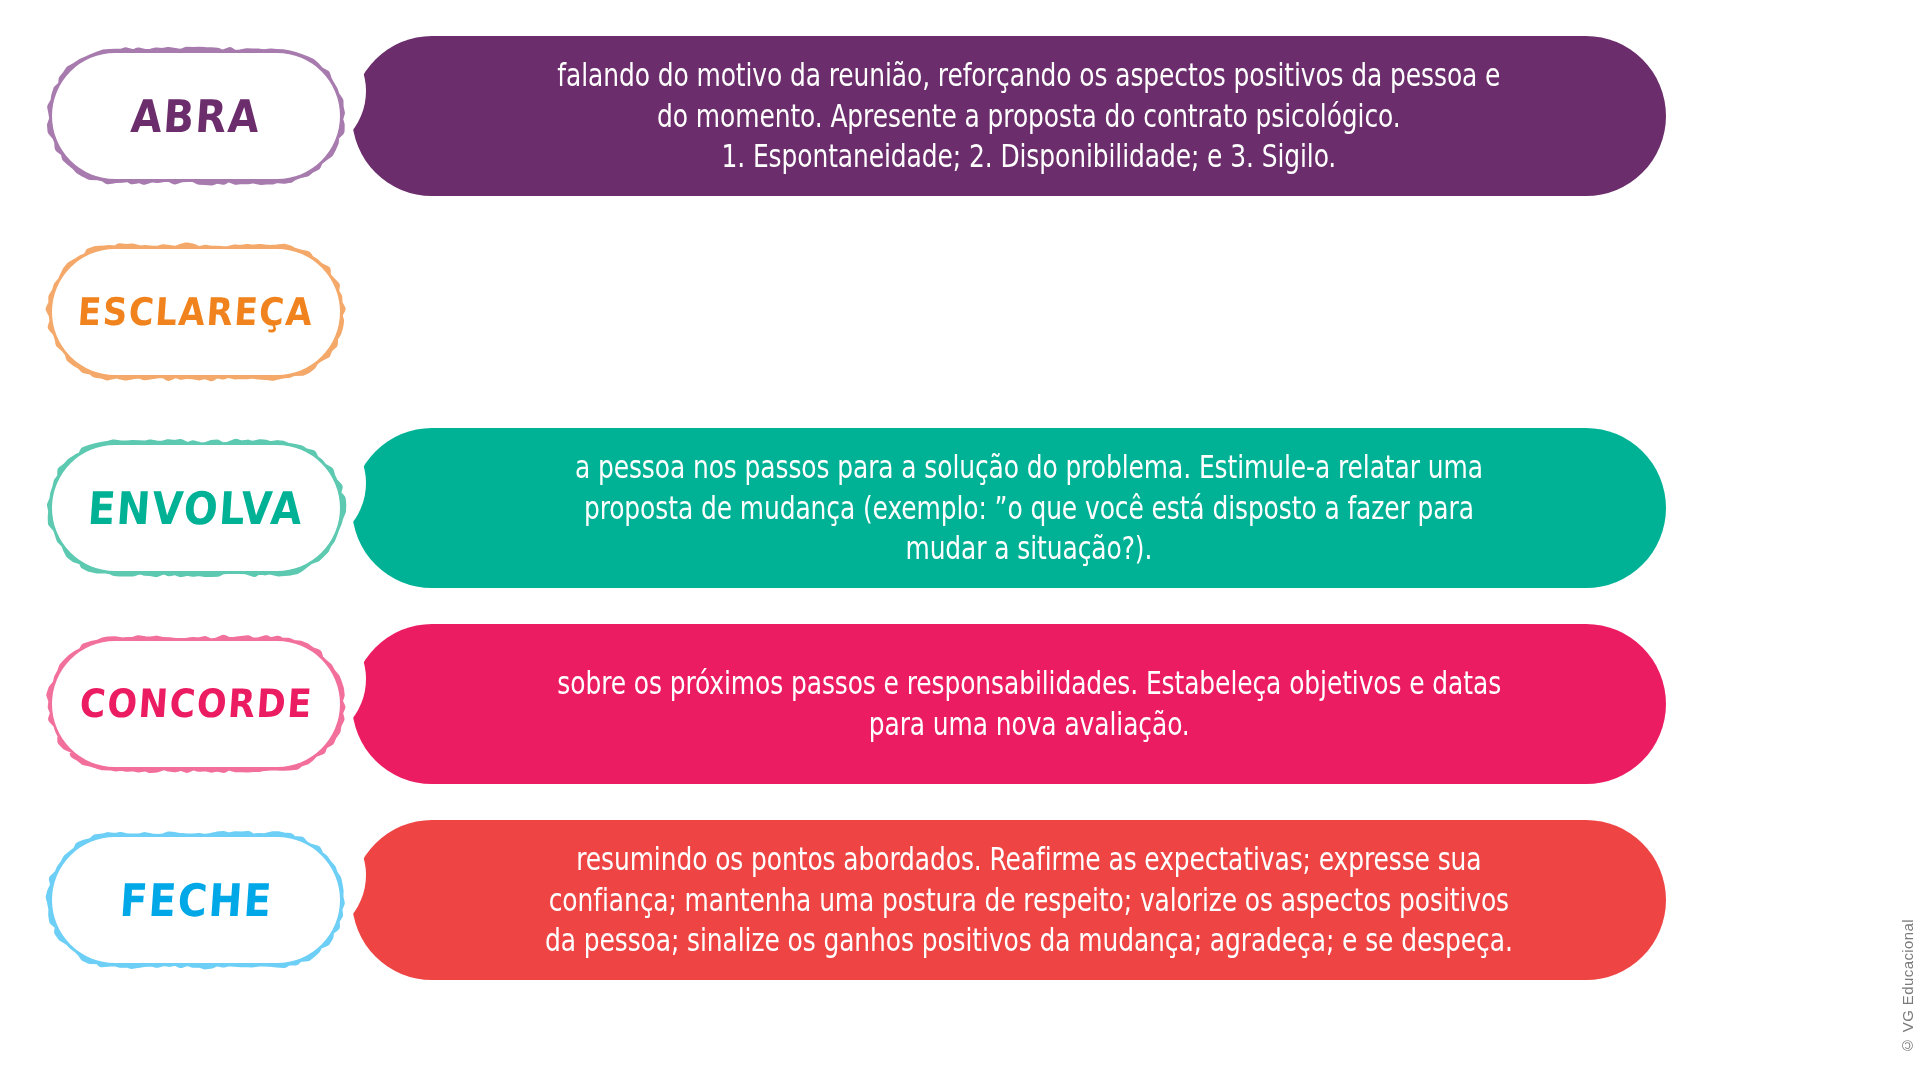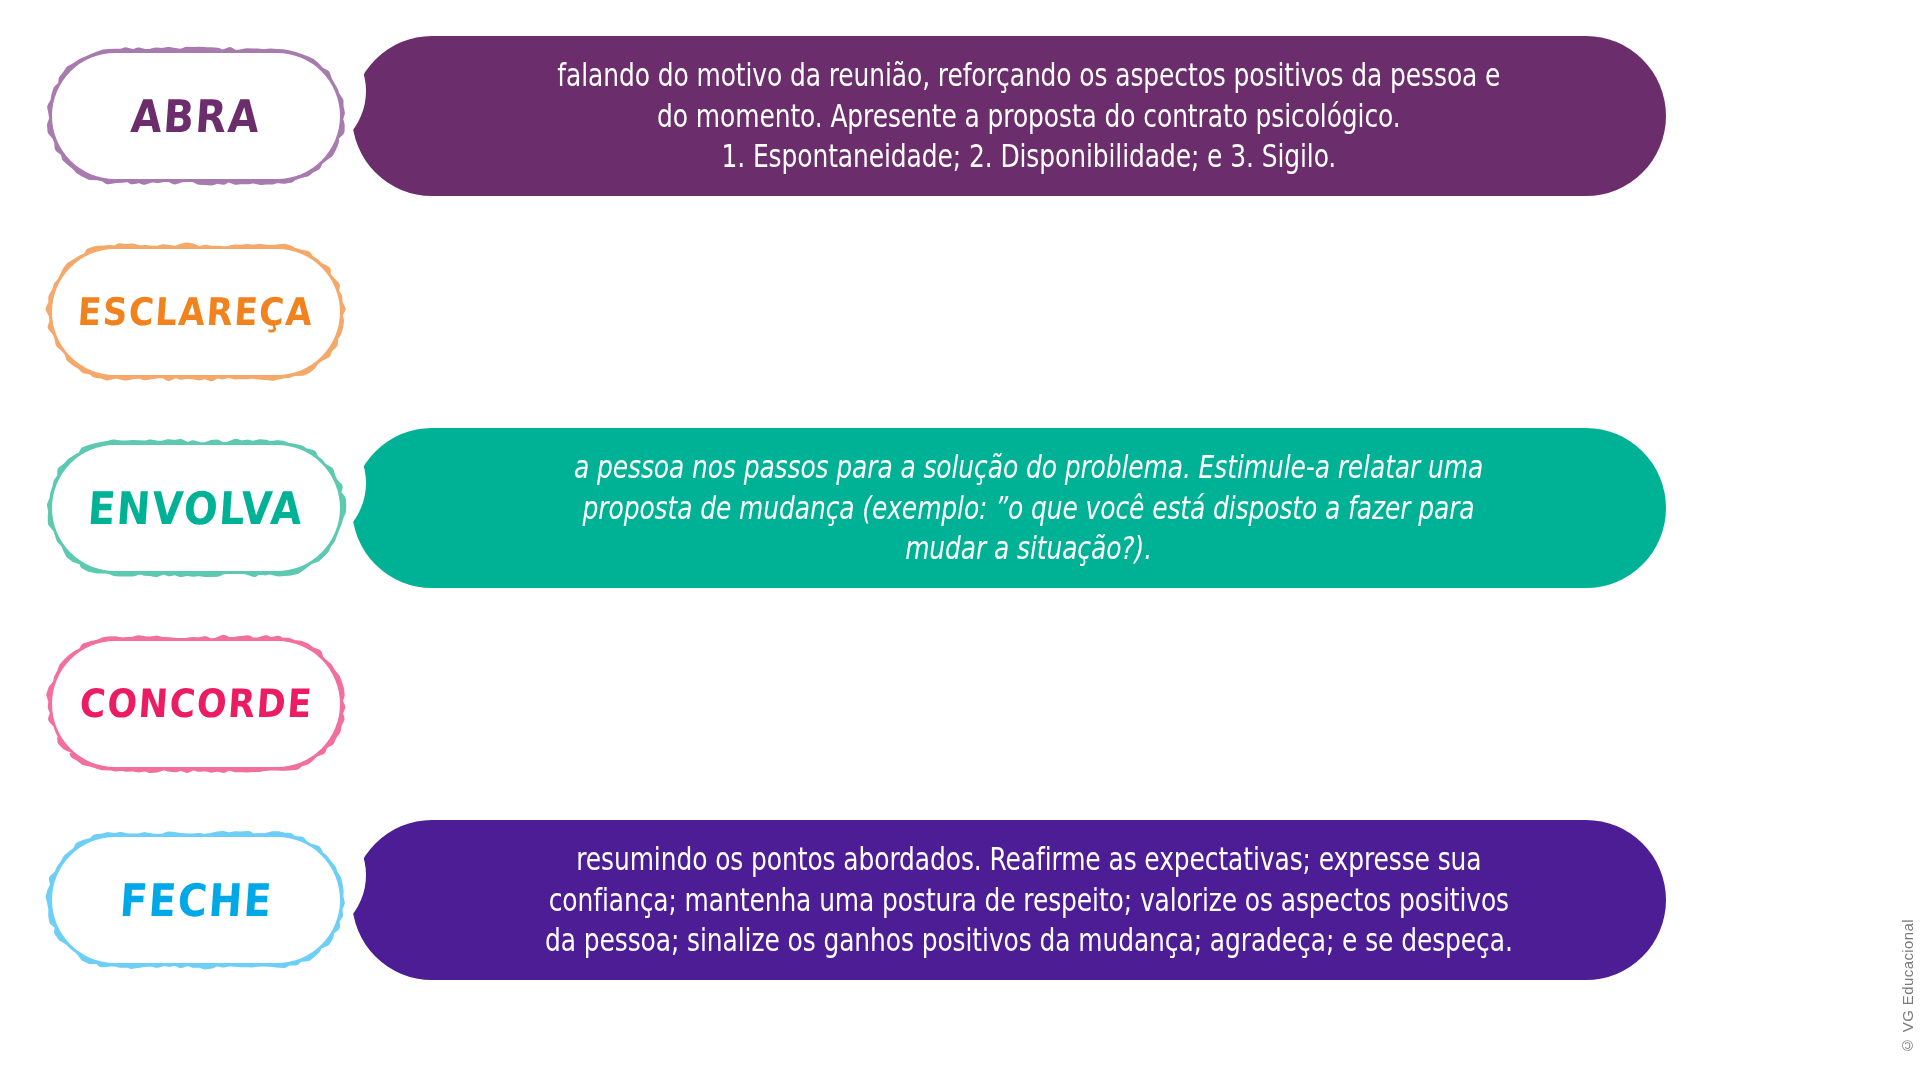--- a/index.html
+++ b/index.html
@@ -139,54 +139,58 @@
             <path d="M64.2,0.9 L67.4,-1.3 L74.3,-0.6 L79.9,-1.1 L87.8,0.9 L93.3,0.4 L99.9,1.2 L105.8,1.3 L110.9,-0.2 L117.2,0.5 L123.5,1.4 L128.9,-0.6 L134.7,-2.1 L140.9,-0.8 L146.9,1.9 L152.9,0.3 L158.7,1.3 L164.6,1.2 L170.3,1.6 L176.1,1.7 L183.0,-0.1 L188.6,0.5 L195.4,-0.6 L200.8,0.2 L207.6,-0.6 L212.9,0.0 L218.4,0.4 L225.0,-0.0 L232.4,-0.7 L237.4,0.8 L241.7,3.2 L247.9,4.8 L255.0,6.4 L257.9,10.5 L263.0,13.8 L267.2,17.8 L274.3,21.2 L274.4,27.0 L278.5,31.7 L283.4,36.6 L282.7,42.6 L285.8,48.2 L286.0,54.1 L289.1,60.0 L286.0,65.9 L287.6,72.0 L286.7,77.9 L284.9,83.6 L281.6,89.0 L281.4,94.9 L276.2,99.5 L274.2,104.8 L267.5,108.2 L262.4,111.9 L259.8,116.3 L255.4,119.8 L249.9,122.3 L241.3,122.6 L236.4,124.5 L230.2,125.1 L225.3,126.2 L220.5,127.3 L213.4,126.4 L207.1,126.1 L200.2,125.1 L194.8,125.8 L188.7,125.5 L182.9,125.9 L176.1,124.3 L171.0,126.0 L164.6,124.7 L159.4,127.7 L152.9,125.4 L147.1,126.9 L141.0,125.8 L135.1,125.4 L129.0,126.3 L123.6,124.2 L116.4,127.5 L111.8,124.5 L105.8,124.8 L99.2,125.7 L92.4,126.7 L87.9,125.0 L81.6,125.5 L73.8,127.1 L68.9,126.1 L64.6,124.8 L55.4,126.9 L50.6,125.2 L43.7,124.4 L39.8,121.4 L32.6,119.8 L28.9,116.0 L23.3,112.8 L18.5,109.0 L16.9,103.8 L13.2,99.1 L8.0,94.6 L6.9,89.0 L4.9,83.4 L0.2,78.0 L2.0,71.9 L1.2,66.0 L-1.9,60.0 L0.8,54.1 L0.8,48.1 L4.3,42.5 L5.9,36.9 L10.1,31.9 L12.4,26.7 L15.0,21.6 L18.6,17.1 L24.5,13.7 L29.8,10.4 L35.7,7.8 L37.8,3.5 L43.7,1.6 L51.0,1.1 L57.1,0.4 Z" fill="none" stroke="#F4A96A" stroke-width="4" stroke-linecap="round" stroke-linejoin="round" opacity="0.55" transform="translate(1.5,2)"></path>
           </svg>
         </div>
         <div class="badge">
           <span class="badge-label" style="color: rgb(240, 131, 30); font-size: 34px;">ESCLAREÇA</span>
         </div>
       </div>
       <div class="badge-mask"></div>
     </div>
     <div class="row">
-      <div class="bar" style="background: rgb(0, 178, 149); font-style: italic;">
+      <div class="bar" style="background: rgb(0, 178, 149);">
         <div class="bar-text">a pessoa nos passos para a solução do problema. Estimule-a relatar uma
 proposta de mudança (exemplo: ”o que você está disposto a fazer para
 mudar a situação?).</div>
       </div>
       <div class="badge-wrap">
         <div class="badge-stroke">
           <svg width="302" height="140" viewBox="-7 -7 302 140" style="display: block;">
             <path d="M61.7,-1.0 L68.8,-0.1 L74.9,-0.0 L80.6,-0.4 L86.8,-0.2 L93.1,0.1 L98.2,-1.1 L105.1,0.2 L111.1,0.2 L116.4,-1.3 L122.8,-0.5 L128.6,-1.5 L135.2,1.7 L141.0,-0.2 L146.9,1.4 L152.7,2.0 L159.1,-0.4 L165.3,-0.9 L170.2,1.9 L176.4,1.1 L184.0,-1.7 L189.0,-0.0 L195.7,-0.9 L200.5,0.5 L208.2,-1.3 L213.7,-0.7 L218.0,0.8 L225.5,-0.4 L230.9,0.3 L235.3,2.2 L241.5,3.3 L248.3,4.6 L252.8,7.5 L260.2,9.4 L262.3,14.1 L267.2,17.8 L270.8,22.3 L277.4,26.1 L278.9,31.6 L281.4,37.0 L286.2,42.1 L284.5,48.3 L289.2,53.9 L289.8,59.9 L289.5,66.0 L287.0,71.9 L285.3,77.7 L282.9,83.4 L280.9,88.9 L278.8,94.3 L275.1,99.2 L272.8,104.3 L268.5,108.6 L264.2,112.6 L257.2,115.1 L252.9,118.5 L248.8,121.7 L244.5,124.5 L238.5,125.9 L231.9,126.4 L226.2,127.0 L217.6,124.8 L212.9,125.9 L205.8,124.8 L202.3,127.4 L194.0,124.7 L187.9,124.5 L182.1,124.5 L176.2,124.5 L170.5,124.8 L165.5,127.3 L159.4,127.5 L153.2,127.6 L147.0,126.6 L141.0,127.3 L135.0,126.4 L128.6,127.7 L123.2,125.5 L116.7,126.8 L111.8,124.5 L104.0,127.7 L98.6,126.6 L92.9,126.2 L88.4,124.5 L79.9,127.1 L74.2,126.7 L67.7,127.1 L62.3,126.6 L58.5,124.7 L52.6,123.9 L44.6,123.9 L37.9,122.4 L32.5,119.8 L30.4,115.4 L22.9,113.0 L18.0,109.2 L15.5,104.3 L13.5,99.1 L8.9,94.4 L7.1,88.9 L5.2,83.4 L0.4,78.0 L0.2,72.0 L0.7,66.0 L-0.5,60.0 L1.9,54.1 L2.8,48.3 L4.7,42.6 L6.1,36.9 L9.7,31.8 L9.8,25.9 L15.1,21.7 L19.1,17.2 L24.7,13.7 L30.2,10.6 L32.6,6.2 L38.7,4.0 L44.9,2.4 L51.0,1.1 L56.8,0.1 Z" fill="none" stroke="#5CC9B0" stroke-width="9" stroke-linecap="round" stroke-linejoin="round"></path>
             <path d="M61.7,-1.0 L68.8,-0.1 L74.9,-0.0 L80.6,-0.4 L86.8,-0.2 L93.1,0.1 L98.2,-1.1 L105.1,0.2 L111.1,0.2 L116.4,-1.3 L122.8,-0.5 L128.6,-1.5 L135.2,1.7 L141.0,-0.2 L146.9,1.4 L152.7,2.0 L159.1,-0.4 L165.3,-0.9 L170.2,1.9 L176.4,1.1 L184.0,-1.7 L189.0,-0.0 L195.7,-0.9 L200.5,0.5 L208.2,-1.3 L213.7,-0.7 L218.0,0.8 L225.5,-0.4 L230.9,0.3 L235.3,2.2 L241.5,3.3 L248.3,4.6 L252.8,7.5 L260.2,9.4 L262.3,14.1 L267.2,17.8 L270.8,22.3 L277.4,26.1 L278.9,31.6 L281.4,37.0 L286.2,42.1 L284.5,48.3 L289.2,53.9 L289.8,59.9 L289.5,66.0 L287.0,71.9 L285.3,77.7 L282.9,83.4 L280.9,88.9 L278.8,94.3 L275.1,99.2 L272.8,104.3 L268.5,108.6 L264.2,112.6 L257.2,115.1 L252.9,118.5 L248.8,121.7 L244.5,124.5 L238.5,125.9 L231.9,126.4 L226.2,127.0 L217.6,124.8 L212.9,125.9 L205.8,124.8 L202.3,127.4 L194.0,124.7 L187.9,124.5 L182.1,124.5 L176.2,124.5 L170.5,124.8 L165.5,127.3 L159.4,127.5 L153.2,127.6 L147.0,126.6 L141.0,127.3 L135.0,126.4 L128.6,127.7 L123.2,125.5 L116.7,126.8 L111.8,124.5 L104.0,127.7 L98.6,126.6 L92.9,126.2 L88.4,124.5 L79.9,127.1 L74.2,126.7 L67.7,127.1 L62.3,126.6 L58.5,124.7 L52.6,123.9 L44.6,123.9 L37.9,122.4 L32.5,119.8 L30.4,115.4 L22.9,113.0 L18.0,109.2 L15.5,104.3 L13.5,99.1 L8.9,94.4 L7.1,88.9 L5.2,83.4 L0.4,78.0 L0.2,72.0 L0.7,66.0 L-0.5,60.0 L1.9,54.1 L2.8,48.3 L4.7,42.6 L6.1,36.9 L9.7,31.8 L9.8,25.9 L15.1,21.7 L19.1,17.2 L24.7,13.7 L30.2,10.6 L32.6,6.2 L38.7,4.0 L44.9,2.4 L51.0,1.1 L56.8,0.1 Z" fill="none" stroke="#5CC9B0" stroke-width="4" stroke-linecap="round" stroke-linejoin="round" opacity="0.55" transform="translate(1.5,2)"></path>
           </svg>
         </div>
         <div class="badge">
           <span class="badge-label" style="color: rgb(0, 178, 149);">ENVOLVA</span>
         </div>
       </div>
       <div class="badge-mask"></div>
     </div>
     <div class="row">
+      <div class="bar" style="background: rgb(236, 28, 99);">
+        <div class="bar-text">sobre os próximos passos e responsabilidades. Estabeleça objetivos e datas
+para uma nova avaliação.</div>
+      </div>
       <div class="badge-wrap">
         <div class="badge-stroke">
           <svg width="302" height="140" viewBox="-7 -7 302 140" style="display: block;">
             <path d="M62.6,-0.3 L70.2,1.0 L75.6,0.5 L81.2,0.2 L85.9,-1.2 L92.9,-0.2 L99.0,-0.1 L104.4,-0.9 L111.3,0.6 L117.3,0.8 L123.5,1.5 L129.4,1.6 L135.2,1.3 L141.0,0.4 L146.9,1.0 L153.0,-0.4 L158.5,2.0 L164.6,1.1 L171.7,-1.7 L176.7,0.5 L182.8,0.3 L189.4,-0.5 L196.0,-1.2 L200.2,0.9 L205.9,1.1 L214.4,-1.3 L217.6,1.1 L226.0,-0.8 L229.5,1.3 L236.6,1.3 L241.3,3.4 L248.7,4.3 L254.4,6.7 L258.8,10.1 L265.6,12.8 L267.1,17.9 L271.3,22.1 L276.3,26.4 L279.2,31.6 L283.5,36.6 L285.6,42.2 L287.5,48.0 L288.2,54.0 L286.2,60.0 L288.9,66.0 L286.4,71.9 L288.0,78.0 L285.1,83.7 L284.2,89.5 L280.3,94.7 L278.1,100.0 L271.4,103.8 L269.5,109.0 L262.1,111.8 L258.5,115.7 L254.2,119.1 L247.8,121.2 L244.1,124.2 L237.2,125.0 L230.3,125.2 L223.9,125.1 L217.8,125.0 L212.4,125.4 L207.4,126.4 L201.6,126.6 L195.7,126.9 L189.6,126.8 L183.4,126.7 L176.3,124.6 L171.6,127.4 L165.0,126.0 L159.3,127.2 L153.0,125.7 L147.0,126.3 L141.1,124.7 L134.8,127.4 L129.2,125.2 L122.8,126.8 L117.0,126.1 L111.8,124.5 L104.4,127.0 L98.0,127.5 L93.3,125.7 L86.1,127.0 L81.3,125.8 L74.7,126.3 L69.8,125.3 L63.2,125.9 L58.2,124.9 L51.1,124.8 L45.6,123.3 L39.7,121.4 L32.5,119.9 L28.1,116.4 L22.4,113.2 L21.4,107.9 L14.1,104.7 L9.8,100.1 L9.8,94.2 L7.3,88.9 L5.5,83.3 L0.6,78.0 L2.6,71.9 L0.2,66.0 L0.9,60.0 L-1.2,53.9 L0.7,48.1 L5.1,42.7 L6.4,37.0 L9.3,31.7 L11.2,26.3 L15.2,21.7 L19.6,17.4 L24.9,13.8 L30.7,10.8 L33.1,6.5 L39.6,4.5 L46.2,3.1 L50.9,1.0 L56.4,-0.1 Z" fill="none" stroke="#F2709C" stroke-width="9" stroke-linecap="round" stroke-linejoin="round"></path>
             <path d="M62.6,-0.3 L70.2,1.0 L75.6,0.5 L81.2,0.2 L85.9,-1.2 L92.9,-0.2 L99.0,-0.1 L104.4,-0.9 L111.3,0.6 L117.3,0.8 L123.5,1.5 L129.4,1.6 L135.2,1.3 L141.0,0.4 L146.9,1.0 L153.0,-0.4 L158.5,2.0 L164.6,1.1 L171.7,-1.7 L176.7,0.5 L182.8,0.3 L189.4,-0.5 L196.0,-1.2 L200.2,0.9 L205.9,1.1 L214.4,-1.3 L217.6,1.1 L226.0,-0.8 L229.5,1.3 L236.6,1.3 L241.3,3.4 L248.7,4.3 L254.4,6.7 L258.8,10.1 L265.6,12.8 L267.1,17.9 L271.3,22.1 L276.3,26.4 L279.2,31.6 L283.5,36.6 L285.6,42.2 L287.5,48.0 L288.2,54.0 L286.2,60.0 L288.9,66.0 L286.4,71.9 L288.0,78.0 L285.1,83.7 L284.2,89.5 L280.3,94.7 L278.1,100.0 L271.4,103.8 L269.5,109.0 L262.1,111.8 L258.5,115.7 L254.2,119.1 L247.8,121.2 L244.1,124.2 L237.2,125.0 L230.3,125.2 L223.9,125.1 L217.8,125.0 L212.4,125.4 L207.4,126.4 L201.6,126.6 L195.7,126.9 L189.6,126.8 L183.4,126.7 L176.3,124.6 L171.6,127.4 L165.0,126.0 L159.3,127.2 L153.0,125.7 L147.0,126.3 L141.1,124.7 L134.8,127.4 L129.2,125.2 L122.8,126.8 L117.0,126.1 L111.8,124.5 L104.4,127.0 L98.0,127.5 L93.3,125.7 L86.1,127.0 L81.3,125.8 L74.7,126.3 L69.8,125.3 L63.2,125.9 L58.2,124.9 L51.1,124.8 L45.6,123.3 L39.7,121.4 L32.5,119.9 L28.1,116.4 L22.4,113.2 L21.4,107.9 L14.1,104.7 L9.8,100.1 L9.8,94.2 L7.3,88.9 L5.5,83.3 L0.6,78.0 L2.6,71.9 L0.2,66.0 L0.9,60.0 L-1.2,53.9 L0.7,48.1 L5.1,42.7 L6.4,37.0 L9.3,31.7 L11.2,26.3 L15.2,21.7 L19.6,17.4 L24.9,13.8 L30.7,10.8 L33.1,6.5 L39.6,4.5 L46.2,3.1 L50.9,1.0 L56.4,-0.1 Z" fill="none" stroke="#F2709C" stroke-width="4" stroke-linecap="round" stroke-linejoin="round" opacity="0.55" transform="translate(1.5,2)"></path>
           </svg>
         </div>
         <div class="badge">
           <span class="badge-label" style="color: rgb(236, 28, 99); font-size: 35px;">CONCORDE</span>
         </div>
       </div>
       <div class="badge-mask"></div>
     </div>
     <div class="row">
-      <div class="bar" style="background: #4c1d95;">
+      <div class="bar" style="background: #ef4444;">
         <div class="bar-text">resumindo os pontos abordados. Reafirme as expectativas; expresse sua
 confiança; mantenha uma postura de respeito; valorize os aspectos positivos
 da pessoa; sinalize os ganhos positivos da mudança; agradeça; e se despeça.</div>
       </div>
       <div class="badge-wrap">
         <div class="badge-stroke">
           <svg width="302" height="140" viewBox="-7 -7 302 140" style="display: block;">
             <path d="M63.5,0.4 L68.4,-0.5 L76.2,1.1 L81.9,0.9 L87.7,0.8 L92.6,-0.4 L99.7,1.0 L105.9,1.5 L111.5,0.9 L116.6,-1.0 L122.8,-0.4 L129.1,0.6 L135.1,1.0 L141.0,1.1 L147.0,0.5 L152.8,1.4 L158.9,0.4 L165.3,-0.9 L171.6,-1.5 L177.0,-0.0 L183.7,-1.2 L189.7,-1.0 L196.2,-1.6 L199.9,1.2 L206.6,0.4 L212.1,0.8 L220.4,-1.2 L226.6,-1.2 L231.4,-0.1 L238.0,0.4 L241.2,3.5 L249.1,4.1 L252.2,7.8 L257.3,10.8 L264.9,13.1 L267.1,17.9 L271.9,22.0 L275.3,26.7 L279.5,31.5 L281.5,37.0 L285.0,42.3 L286.2,48.1 L287.1,54.0 L286.9,60.0 L288.3,66.0 L285.8,71.9 L286.6,77.9 L283.1,83.4 L283.5,89.4 L277.7,94.0 L277.0,99.7 L273.9,104.7 L266.5,107.9 L263.9,112.5 L259.7,116.3 L255.4,119.8 L246.8,120.6 L243.6,124.0 L235.8,124.1 L232.0,126.5 L224.8,125.9 L218.1,125.3 L211.8,124.9 L206.1,125.1 L200.9,125.9 L194.9,125.8 L188.8,125.7 L182.6,125.3 L176.4,124.8 L171.1,126.1 L164.6,124.7 L159.2,127.0 L153.3,127.9 L147.0,125.9 L141.0,126.2 L135.3,124.3 L128.9,126.6 L123.7,124.1 L117.3,125.4 L111.8,124.5 L104.8,126.3 L99.8,124.9 L93.7,125.2 L86.6,126.4 L79.6,127.4 L75.1,126.0 L68.7,126.3 L64.2,125.1 L57.9,125.1 L49.7,125.8 L46.6,122.7 L37.9,122.5 L32.5,119.9 L29.6,115.7 L25.8,111.8 L20.9,108.1 L16.7,103.9 L10.1,100.0 L6.6,95.0 L7.4,88.9 L1.6,83.9 L0.7,78.0 L0.9,72.0 L-0.3,66.0 L-1.8,60.0 L-0.2,54.0 L2.7,48.3 L1.4,42.1 L6.7,37.0 L8.9,31.6 L12.6,26.7 L15.3,21.7 L20.1,17.6 L25.1,13.9 L27.3,9.2 L33.7,6.8 L40.5,5.0 L43.8,1.7 L50.9,1.0 L56.1,-0.4 Z" fill="none" stroke="#6DCFF6" stroke-width="9" stroke-linecap="round" stroke-linejoin="round"></path>
             <path d="M63.5,0.4 L68.4,-0.5 L76.2,1.1 L81.9,0.9 L87.7,0.8 L92.6,-0.4 L99.7,1.0 L105.9,1.5 L111.5,0.9 L116.6,-1.0 L122.8,-0.4 L129.1,0.6 L135.1,1.0 L141.0,1.1 L147.0,0.5 L152.8,1.4 L158.9,0.4 L165.3,-0.9 L171.6,-1.5 L177.0,-0.0 L183.7,-1.2 L189.7,-1.0 L196.2,-1.6 L199.9,1.2 L206.6,0.4 L212.1,0.8 L220.4,-1.2 L226.6,-1.2 L231.4,-0.1 L238.0,0.4 L241.2,3.5 L249.1,4.1 L252.2,7.8 L257.3,10.8 L264.9,13.1 L267.1,17.9 L271.9,22.0 L275.3,26.7 L279.5,31.5 L281.5,37.0 L285.0,42.3 L286.2,48.1 L287.1,54.0 L286.9,60.0 L288.3,66.0 L285.8,71.9 L286.6,77.9 L283.1,83.4 L283.5,89.4 L277.7,94.0 L277.0,99.7 L273.9,104.7 L266.5,107.9 L263.9,112.5 L259.7,116.3 L255.4,119.8 L246.8,120.6 L243.6,124.0 L235.8,124.1 L232.0,126.5 L224.8,125.9 L218.1,125.3 L211.8,124.9 L206.1,125.1 L200.9,125.9 L194.9,125.8 L188.8,125.7 L182.6,125.3 L176.4,124.8 L171.1,126.1 L164.6,124.7 L159.2,127.0 L153.3,127.9 L147.0,125.9 L141.0,126.2 L135.3,124.3 L128.9,126.6 L123.7,124.1 L117.3,125.4 L111.8,124.5 L104.8,126.3 L99.8,124.9 L93.7,125.2 L86.6,126.4 L79.6,127.4 L75.1,126.0 L68.7,126.3 L64.2,125.1 L57.9,125.1 L49.7,125.8 L46.6,122.7 L37.9,122.5 L32.5,119.9 L29.6,115.7 L25.8,111.8 L20.9,108.1 L16.7,103.9 L10.1,100.0 L6.6,95.0 L7.4,88.9 L1.6,83.9 L0.7,78.0 L0.9,72.0 L-0.3,66.0 L-1.8,60.0 L-0.2,54.0 L2.7,48.3 L1.4,42.1 L6.7,37.0 L8.9,31.6 L12.6,26.7 L15.3,21.7 L20.1,17.6 L25.1,13.9 L27.3,9.2 L33.7,6.8 L40.5,5.0 L43.8,1.7 L50.9,1.0 L56.1,-0.4 Z" fill="none" stroke="#6DCFF6" stroke-width="4" stroke-linecap="round" stroke-linejoin="round" opacity="0.55" transform="translate(1.5,2)"></path>
           </svg>

